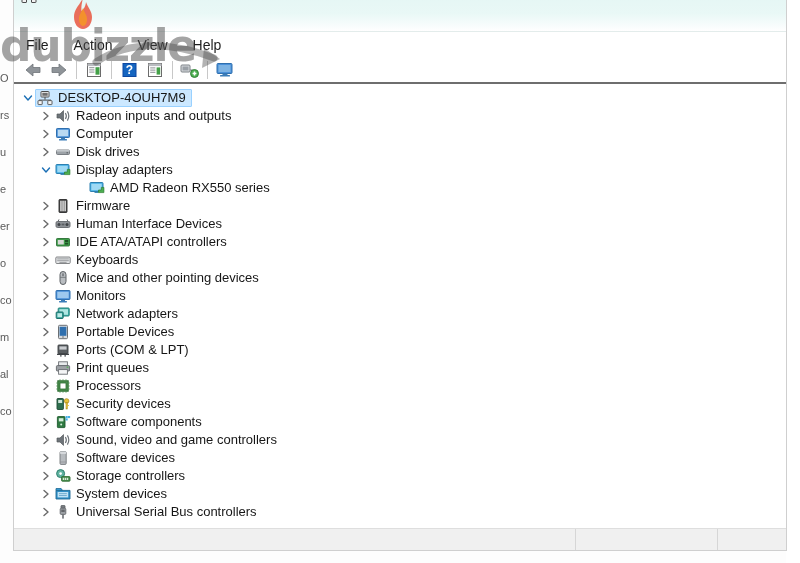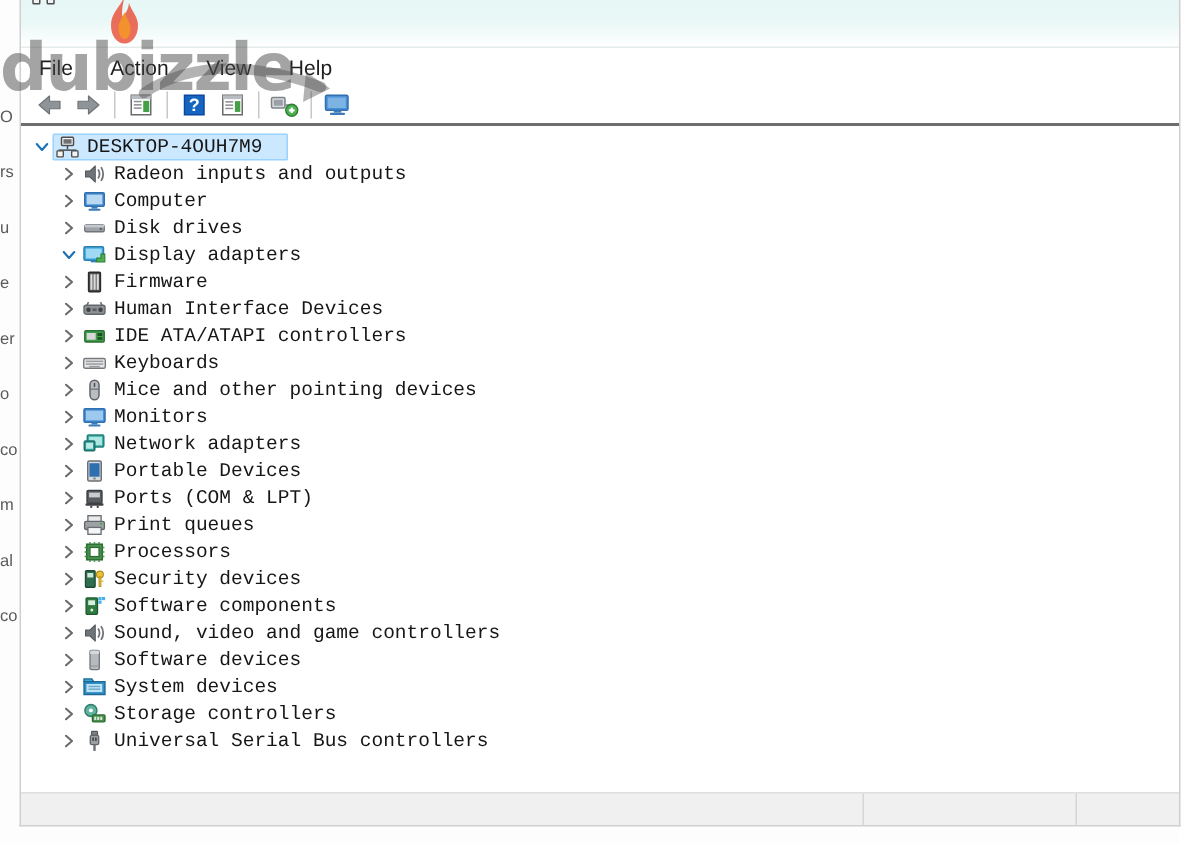--- a/index.html
+++ b/index.html
@@ -129,21 +129,20 @@
   .tree-icon {
     width: 20px;
     display: flex; align-items: center; justify-content: center;
     flex: 0 0 20px;
   }
   .tree-label {
     font-size: 13px;
     color: #161616;
     padding-left: 3px;
     line-height: 18px;
-    font-family: Liberation Mono, monospace;
   }
   .lvl0 { padding-left: 6px; }
   .lvl1 { padding-left: 24px; }
   .lvl2 { padding-left: 58px; }
   .tree-row.selected .sel-box {
     position: absolute;
     left: 21px; top: 0px;
     height: 18px;
     background: #cce8ff;
     border: 1px solid #99d1ff;
@@ -395,20 +394,34 @@
                 <rect x="1" y="2.5" width="13" height="9" rx="0.8" fill="#45b0e6" stroke="#2d7fb0" stroke-width="1"></rect>
                 <rect x="2.3" y="3.8" width="10.4" height="6.4" fill="#9fd9f4"></rect>
                 <rect x="5.5" y="11.6" width="4" height="1.3" fill="#2d7fb0"></rect>
                 <path d="M9.5 10 l2.8 0 l0 -2.6 l2.6 0 l0 5.2 l-5.4 0 z" fill="#4caf50" stroke="#2e7d32" stroke-width="0.7"></path>
               </svg>
             </span>
             <span class="tree-label">Display adapters</span>
           </div>
         </div>
         <div class="tree-row">
+          <div class="rowinner lvl2">
+            <span class="chev"></span>
+            <span class="tree-icon">
+              <svg width="16" height="16" viewBox="0 0 16 16">
+                <rect x="1" y="2.5" width="13" height="9" rx="0.8" fill="#45b0e6" stroke="#2d7fb0" stroke-width="1"></rect>
+                <rect x="2.3" y="3.8" width="10.4" height="6.4" fill="#9fd9f4"></rect>
+                <rect x="5.5" y="11.6" width="4" height="1.3" fill="#2d7fb0"></rect>
+                <path d="M9.5 10 l2.8 0 l0 -2.6 l2.6 0 l0 5.2 l-5.4 0 z" fill="#4caf50" stroke="#2e7d32" stroke-width="0.7"></path>
+              </svg>
+            </span>
+            <span class="tree-label">AMD Radeon RX550 series</span>
+          </div>
+        </div>
+        <div class="tree-row">
           <div class="rowinner lvl1">
             <span class="chev">
               <svg width="10" height="10" viewBox="0 0 10 10">
                 <path d="M3 1.5 L7 5 L3 8.5" stroke="#6a6a6a" stroke-width="1.4" fill="none" stroke-linecap="round" stroke-linejoin="round"></path>
               </svg>
             </span>
             <span class="tree-icon">
               <svg width="16" height="16" viewBox="0 0 16 16">
                 <rect x="4" y="1.5" width="8" height="13" rx="0.7" fill="#4a4a4a" stroke="#2b2b2b" stroke-width="0.9"></rect>
                 <rect x="5.2" y="2.8" width="1.5" height="10.4" fill="#dcdcdc"></rect>
@@ -673,48 +686,48 @@
         </div>
         <div class="tree-row">
           <div class="rowinner lvl1">
             <span class="chev">
               <svg width="10" height="10" viewBox="0 0 10 10">
                 <path d="M3 1.5 L7 5 L3 8.5" stroke="#6a6a6a" stroke-width="1.4" fill="none" stroke-linecap="round" stroke-linejoin="round"></path>
               </svg>
             </span>
             <span class="tree-icon">
               <svg width="16" height="16" viewBox="0 0 16 16">
-                <path d="M1 4.4 L1 13 L15 13 L15 4.4 Z" fill="#2f8fc6" stroke="#1f6a94" stroke-width="0.9"></path>
-                <path d="M1 4.4 L1 2.6 L6.2 2.6 L7.4 4.4 Z" fill="#3aa2dc" stroke="#1f6a94" stroke-width="0.9"></path>
-                <rect x="2.6" y="6" width="10.6" height="5.4" fill="#bfe2f5"></rect>
-                <rect x="4" y="7.2" width="7.8" height="0.9" fill="#6aa8cb"></rect>
-                <rect x="4" y="9" width="7.8" height="0.9" fill="#6aa8cb"></rect>
-              </svg>
-            </span>
-            <span class="tree-label">System devices</span>
-          </div>
-        </div>
-        <div class="tree-row">
-          <div class="rowinner lvl1">
-            <span class="chev">
-              <svg width="10" height="10" viewBox="0 0 10 10">
-                <path d="M3 1.5 L7 5 L3 8.5" stroke="#6a6a6a" stroke-width="1.4" fill="none" stroke-linecap="round" stroke-linejoin="round"></path>
-              </svg>
-            </span>
-            <span class="tree-icon">
-              <svg width="16" height="16" viewBox="0 0 16 16">
                 <circle cx="5.6" cy="5.6" r="4" fill="#5fb3a0" stroke="#2f7f6e" stroke-width="1"></circle>
                 <circle cx="5.6" cy="5.6" r="1.3" fill="#ffffff"></circle>
                 <rect x="6.6" y="8.6" width="8.4" height="4.6" rx="0.7" fill="#4a8f4f" stroke="#2c6b31" stroke-width="0.9"></rect>
                 <rect x="7.8" y="9.8" width="1.4" height="2.2" fill="#d8e8d9"></rect>
                 <rect x="9.8" y="9.8" width="1.4" height="2.2" fill="#d8e8d9"></rect>
                 <rect x="11.8" y="9.8" width="1.4" height="2.2" fill="#d8e8d9"></rect>
               </svg>
             </span>
             <span class="tree-label">Storage controllers</span>
+          </div>
+        </div>
+        <div class="tree-row">
+          <div class="rowinner lvl1">
+            <span class="chev">
+              <svg width="10" height="10" viewBox="0 0 10 10">
+                <path d="M3 1.5 L7 5 L3 8.5" stroke="#6a6a6a" stroke-width="1.4" fill="none" stroke-linecap="round" stroke-linejoin="round"></path>
+              </svg>
+            </span>
+            <span class="tree-icon">
+              <svg width="16" height="16" viewBox="0 0 16 16">
+                <path d="M1 4.4 L1 13 L15 13 L15 4.4 Z" fill="#2f8fc6" stroke="#1f6a94" stroke-width="0.9"></path>
+                <path d="M1 4.4 L1 2.6 L6.2 2.6 L7.4 4.4 Z" fill="#3aa2dc" stroke="#1f6a94" stroke-width="0.9"></path>
+                <rect x="2.6" y="6" width="10.6" height="5.4" fill="#bfe2f5"></rect>
+                <rect x="4" y="7.2" width="7.8" height="0.9" fill="#6aa8cb"></rect>
+                <rect x="4" y="9" width="7.8" height="0.9" fill="#6aa8cb"></rect>
+              </svg>
+            </span>
+            <span class="tree-label">System devices</span>
           </div>
         </div>
         <div class="tree-row">
           <div class="rowinner lvl1">
             <span class="chev">
               <svg width="10" height="10" viewBox="0 0 10 10">
                 <path d="M3 1.5 L7 5 L3 8.5" stroke="#6a6a6a" stroke-width="1.4" fill="none" stroke-linecap="round" stroke-linejoin="round"></path>
               </svg>
             </span>
             <span class="tree-icon">

